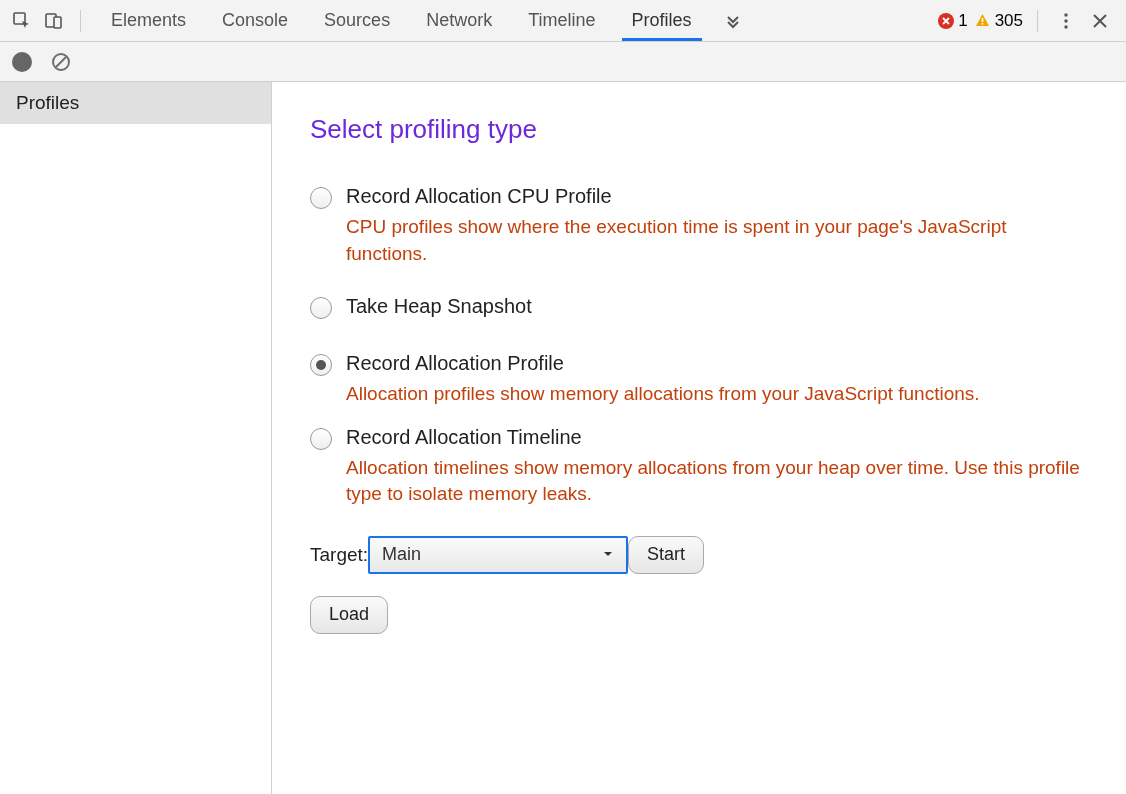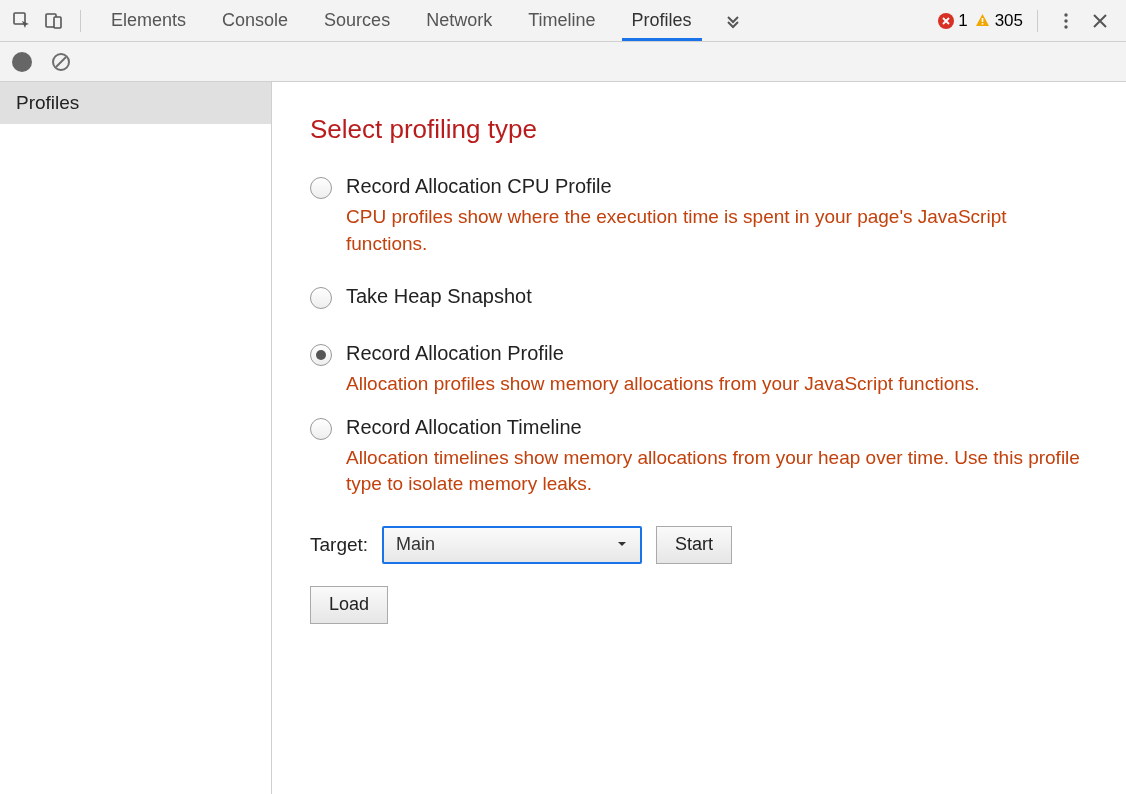--- a/index.html
+++ b/index.html
@@ -148,22 +148,22 @@
       cursor: pointer;
     }
     .main {
       flex: 1;
       padding: 32px 38px;
       overflow: auto;
     }
     .main-title {
       font-size: 26px;
       font-weight: 400;
-      color: #b91c1c;
-      margin-bottom: 30px;
+      color: #6d28d9;
+      margin-bottom: 40px;
     }
     .option {
       margin-bottom: 28px;
     }
     .option-row {
       display: flex;
       align-items: flex-start;
       gap: 14px;
     }
     .radio {
@@ -195,21 +195,20 @@
       margin-bottom: 6px;
     }
     .option-desc {
       font-size: 19px;
       color: #c2410c;
       line-height: 1.4;
     }
     .controls-row {
       display: flex;
       align-items: center;
-      gap: 14px;
       margin-top: 18px;
       margin-left: 0;
     }
     .target-label {
       font-size: 19px;
       color: #222;
     }
     .select {
       width: 260px;
       height: 38px;
@@ -222,21 +221,21 @@
       font-size: 18px;
       color: #333;
       cursor: pointer;
       position: relative;
       justify-content: space-between;
     }
     .btn {
       height: 38px;
       padding: 0 18px;
       border: 1px solid #aaa;
-      border-radius: 0;
+      border-radius: 10px;
       background: linear-gradient(#fafafa, #e6e6e6);
       font-size: 18px;
       color: #222;
       cursor: pointer;
       display: inline-flex;
       align-items: center;
     }
     .load-row {
       margin-top: 22px;
     }

